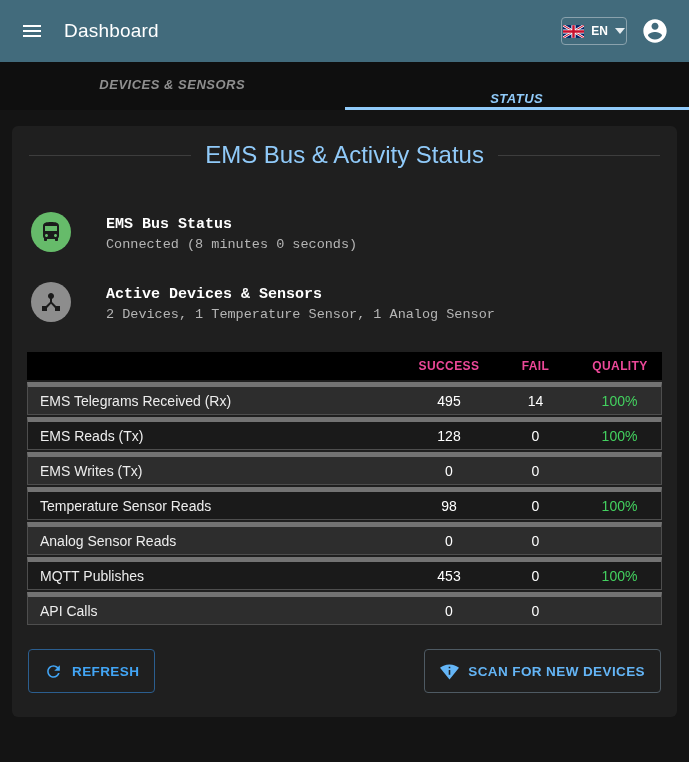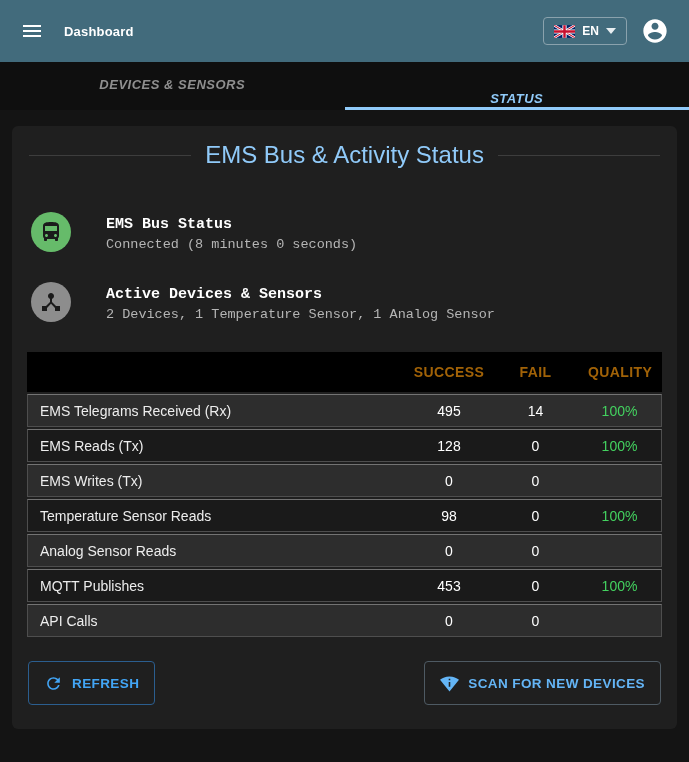--- a/index.html
+++ b/index.html
@@ -1,23 +1,23 @@
 <!DOCTYPE html>
 <html><head>
 <meta charset="utf-8">
 <style>
   * { margin:0; padding:0; box-sizing:border-box; }
   html,body { width:689px; height:762px; background:#141414; font-family:"Liberation Sans", sans-serif; overflow:hidden; }
 
   
   .appbar { height:62px; background:#426b7c; display:flex; align-items:center; padding:0 14px; }
   .menu-btn { width:36px; height:36px; display:flex; align-items:center; justify-content:center; cursor:pointer; margin-right:14px; }
-  .appbar-title { color:#ffffff; font-size:13px; font-weight:bold; letter-spacing:.2px; }
+  .appbar-title { color:#ffffff; font-size:19px; font-weight:normal; letter-spacing:.2px; }
   .appbar-spacer { flex:1; }
-  .lang-btn { display:flex; align-items:center; gap:7px; border:1px solid #8aa2ad; border-radius:4px; padding:6px 10px; cursor:pointer; }
+  .lang-btn { display:flex; align-items:center; gap:7px; border:1px solid #8aa2ad; border-radius:4px; padding:6px 1px; cursor:pointer; }
   .lang-btn .flag { width:21px; height:13px; display:block; border-radius:1px; }
   .lang-code { color:#ffffff; font-size:12px; font-weight:bold; }
   .caret { width:0; height:0; border-left:5px solid transparent; border-right:5px solid transparent; border-top:6px solid #e8eef1; }
   .avatar-btn { width:40px; height:40px; display:flex; align-items:center; justify-content:center; margin-left:8px; cursor:pointer; }
 
   
   .tabbar { height:48px; background:#0f0f0f; display:flex; }
   .tab { flex:1; display:flex; align-items:center; justify-content:center; font-size:13px; font-weight:bold; letter-spacing:.5px; color:#8f8f8f; cursor:pointer; border-bottom:3px solid transparent;font-style:italic; }
   .tab.active { color:#90caf9; border-bottom-color:#90caf9;margin-top:28px; }
 
@@ -31,23 +31,23 @@
 
   .status-item { display:flex; align-items:flex-end; gap:35px; margin:0 4px 14px; height:56px;font-family:Liberation Mono, monospace; }
   .status-item:first-of-type { margin-top:8px; }
   .av { width:40px; height:40px; border-radius:50%; display:flex; align-items:center; justify-content:center; flex:0 0 40px; }
   .av svg { width:24px; height:24px; fill:#1b1b1b; }
   .item-title { color:#ffffff; font-size:15px; font-weight:bold; margin-bottom:4px; }
   .item-sub { color:#b5b5b5; font-size:13.5px; }
 
   
   .stats-table { width:100%; border-collapse:separate; border-spacing:0 2px; margin-top:28px; }
-  .stats-table thead th { background:#000000; color:#a16207; font-size:14px; font-weight:bold; letter-spacing:.4px; height:40px; text-align:center; }
+  .stats-table thead th { background:#000000; color:#ec4899; font-size:12px; font-weight:bold; letter-spacing:.4px; height:28px; text-align:center; }
   .stats-table thead th:first-child { text-align:left; }
-  .stats-table tbody td { height:33px; font-size:14px; color:#ffffff; text-align:center; border-top:1px solid #737373; border-bottom:1px solid #4e4e4e; }
+  .stats-table tbody td { height:33px; font-size:14px; color:#ffffff; text-align:center; border-top:5px solid #737373; border-bottom:1px solid #4e4e4e; }
   .stats-table tbody td:first-child { text-align:left; padding-left:12px; color:#ededed; border-left:1px solid #4e4e4e; }
   .stats-table tbody td:last-child { border-right:1px solid #4e4e4e; }
   .stats-table tbody tr:nth-child(odd) td { background:#2d2d2d; }
   .stats-table tbody tr:nth-child(even) td { background:#1a1a1a; }
   .stats-table td.quality { color:#43d15f; }
 
   
   .actions { display:flex; justify-content:space-between; align-items:center; margin:22px 1px 18px; }
   .btn { display:inline-flex; align-items:center; gap:9px; border-radius:4px; padding:6px 15px; height:44px; font-size:13.5px; font-weight:bold; letter-spacing:.4px; background:transparent; cursor:pointer; font-family:"Liberation Sans", sans-serif; }
   .btn svg { width:19px; height:19px; }

